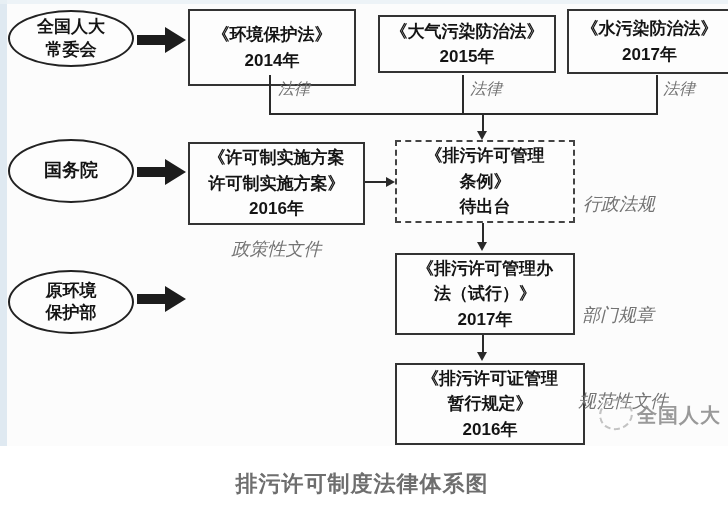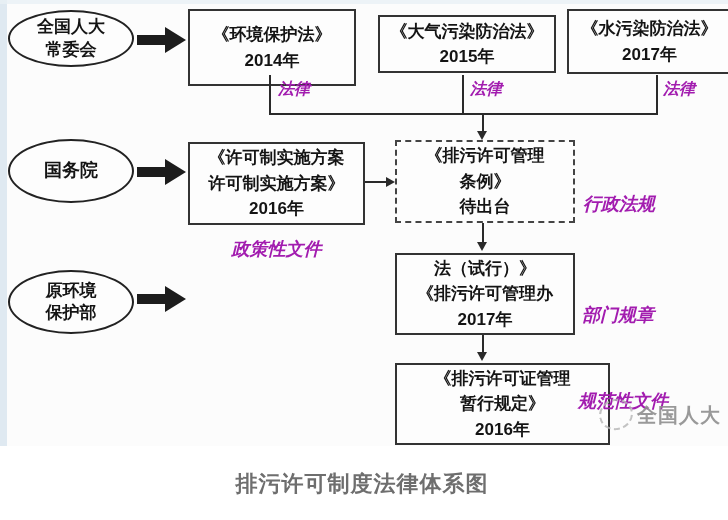--- a/index.html
+++ b/index.html
@@ -46,21 +46,21 @@
   .block-arrow { position:absolute; width:49px; height:26px; }
   .block-arrow .bar { position:absolute; left:0; top:8px; width:30px; height:10px; background:#1c1c1c; }
   .block-arrow .head {
     position:absolute; left:28px; top:0; width:0; height:0;
     border-top:13px solid transparent; border-bottom:13px solid transparent;
     border-left:21px solid #1c1c1c;
   }
 
   .tag {
     position:absolute; font-family:"Liberation Serif", serif;
-    font-style:italic; font-weight:bold; font-size:18px; color:#a21caf;
+    font-style:italic; font-weight:normal; font-size:18px; color:#737373;
     white-space:nowrap;
   }
   .tag.small { font-size:16px; }
   .tag.center { text-align:center; }
 
   .watermark-circle {
     position:absolute; left:599px; top:399px; width:34px; height:31px;
     border:2px dashed #b5b5b5; border-radius:50%;
     transform:rotate(-15deg); opacity:.8;
   }
@@ -148,30 +148,30 @@
     <div class="ellipse" style="left:8px; top:270px; width:126px; height:64px;">
       <span>原环境</span>
       <span>保护部</span>
     </div>
     <div class="block-arrow" style="left:137px; top:286px;">
       <div class="bar"></div>
       <div class="head"></div>
     </div>
 
     <div class="box" style="left:395px; top:253px; width:180px; height:82px;">
+      <span>《排污许可管理办</span>
       <span>法（试行）》</span>
-      <span>《排污许可管理办</span>
       <span>2017年</span>
     </div>
     <div class="tag" style="left:582px; top:287px;margin-top:16px;">部门规章</div>
 
     <div class="vline" style="left:482px; top:335px; width:2px; height:18px;"></div>
     <div class="ah-down" style="left:477px; top:352px;"></div>
 
-    <div class="box" style="left:395px; top:363px; width:215px; height:82px;">
+    <div class="box" style="left:395px; top:363px; width:190px; height:82px;">
       <span>《排污许可证管理</span>
       <span>暂行规定》</span>
       <span>2016年</span>
     </div>
     <div class="tag" style="left:578px; top:389px;">规范性文件</div>
 
     <div class="watermark-circle"></div>
     <div class="watermark-text">全国人大</div>
   </div>
 

